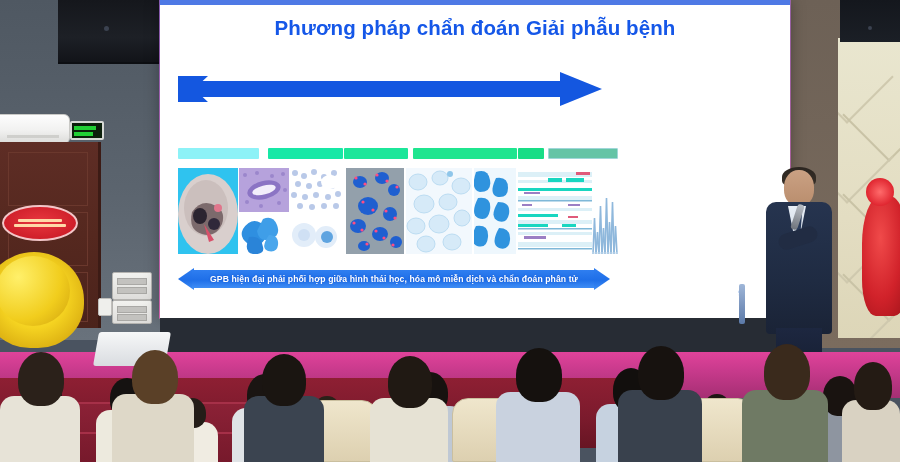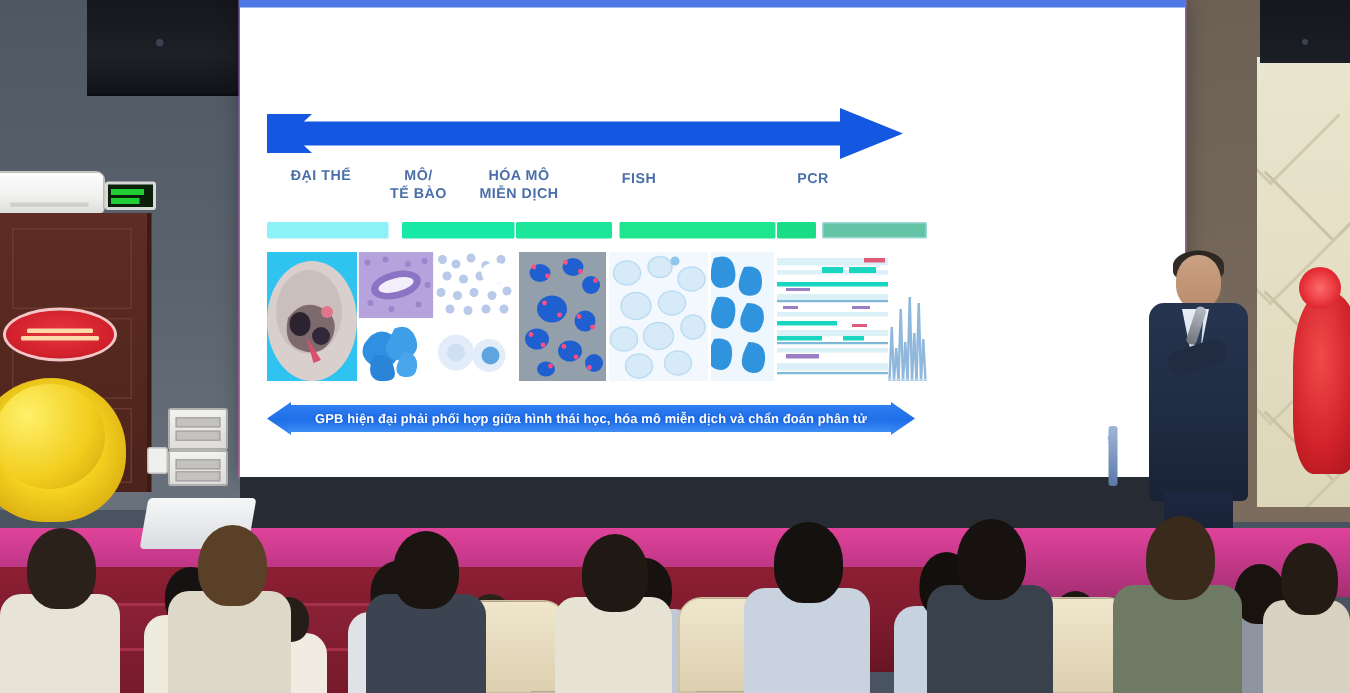--- a/index.html
+++ b/index.html
@@ -299,49 +299,30 @@
     </div>
     <div class="outlet"></div>
   </div>
 
   <div class="screen-edgeL"></div>
   <div class="screen-edgeR"></div>
 
   <div class="screen">
     <div class="screen-glowTop" style="left:0;width:630px"></div>
 
+    <div class="slide-title">Phương pháp chẩn đoán Giải phẫu bệnh</div>
 
     <div class="arrow-main">
       <svg width="424" height="34" viewBox="0 0 424 34" aria-hidden="true">
         <polygon points="0,4 30,4 16,17 30,30 0,30" fill="#1457e0"></polygon>
         <rect x="16" y="9" width="374" height="16" fill="#1457e0"></rect>
         <polygon points="382,0 424,17 382,34" fill="#1457e0"></polygon>
       </svg>
     </div>
 
-    <div class="labels">
-      <div class="lab" style="left:0px;top:2px;width:72px">
-        <div>ĐẠI THỂ</div>
-        <div></div>
-      </div>
-      <div class="lab" style="left:72px;top:2px;width:58px">
-        <div>MÔ/</div>
-        <div>TẾ BÀO</div>
-      </div>
-      <div class="lab" style="left:130px;top:2px;width:76px">
-        <div>HÓA MÔ</div>
-        <div>MIỄN DỊCH</div>
-      </div>
-      <div class="lab" style="left:212px;top:4px;width:72px">
-        <div>FISH</div>
-      </div>
-      <div class="lab" style="left:328px;top:4px;width:72px">
-        <div>PCR</div>
-      </div>
-    </div>
 
     <div class="colorbar">
       <div class="cseg" style="left:0%;width:18.5%;background:#8df2f7"></div>
       <div class="cseg" style="left:20.5%;width:17%;background:#17e8a6"></div>
       <div class="cseg" style="left:37.8%;width:14.5%;background:#1ce69a"></div>
       <div class="cseg" style="left:53.5%;width:23.5%;background:#1fe58f"></div>
       <div class="cseg" style="left:77.2%;width:6%;background:#18dd86"></div>
       <div class="cseg" style="left:84%;width:16%;background:#64c4a6;border:1px solid #9fd6d8;box-sizing:border-box"></div>
     </div>
 

